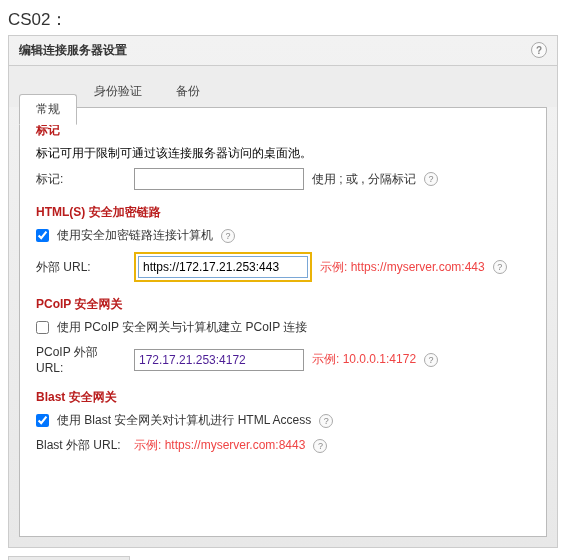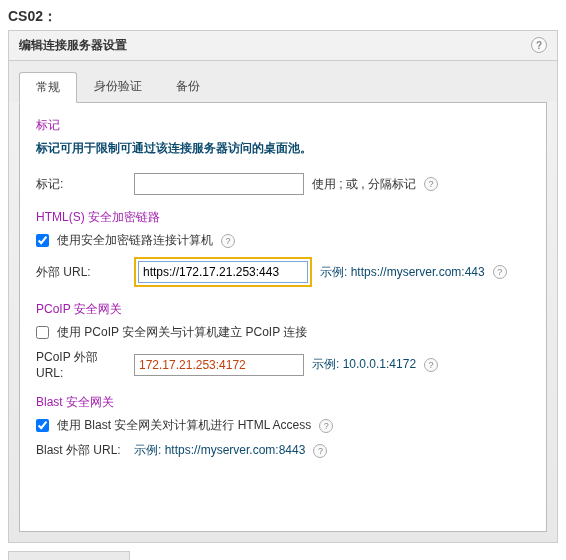--- a/index.html
+++ b/index.html
@@ -6,23 +6,22 @@
   margin: 0;
   padding: 8px;
   font-family: Arial, "Microsoft YaHei", sans-serif;
   font-size: 12px;
   color: #333;
   background: #fff;
   width: 566px;
   box-sizing: border-box;
 }
 .cs-label {
-  font-size: 14px;
+  font-size: 17px;
   margin-bottom: 4px;
-  font-weight: bold;
 }
 .dialog {
   border: 1px solid #ccc;
   background: linear-gradient(#f2f2f2, #e8e8e8);
   position: relative;
 }
 .dialog-header {
   padding: 6px 10px;
   font-weight: bold;
   font-size: 12px;
@@ -60,63 +59,62 @@
   border: 1px solid transparent;
   border-bottom: none;
   color: #444;
 }
 .tab.active {
   background: #fff;
   border: 1px solid #bbb;
   border-bottom: 1px solid #fff;
   border-radius: 3px 3px 0 0;
   position: relative;
-  top: 1px;
+  top: 18px;
 }
 .content {
   background: #fff;
   border: 1px solid #bbb;
   margin: 0 10px 10px 10px;
   padding: 14px 16px;
   min-height: 400px;
 }
 .section-title {
-  font-weight: normal;
+  font-weight: bold;
   margin-bottom: 6px;
-  color: #a21caf;
+  color: #b91c1c;
 }
 .section-desc {
-  margin-bottom: 16px;
-  color: #0c4a6e;
-  font-weight: bold;
+  margin-bottom: 6px;
+  color: #000000;
 }
 .row {
   display: flex;
   align-items: center;
   gap: 8px;
   margin-bottom: 8px;
 }
 .row label.fld {
   width: 90px;
   flex-shrink: 0;
 }
 input[type="text"] {
   border: 1px solid #999;
   padding: 2px 4px;
   font-size: 12px;
   height: 16px;
   width: 160px;
   font-family: inherit;
 }
 input[type="text"]:disabled {
-  color: #c2410c;
+  color: #4c1d95;
   background: #fff;
 }
 .example {
-  color: #0c4a6e;
+  color: #ef4444;
 }
 .section {
   margin-bottom: 14px;
 }
 .highlight-box {
   display: inline-block;
   border: 2px solid #eab308;
   padding: 2px;
 }
 .highlight-box input[type="text"] {

